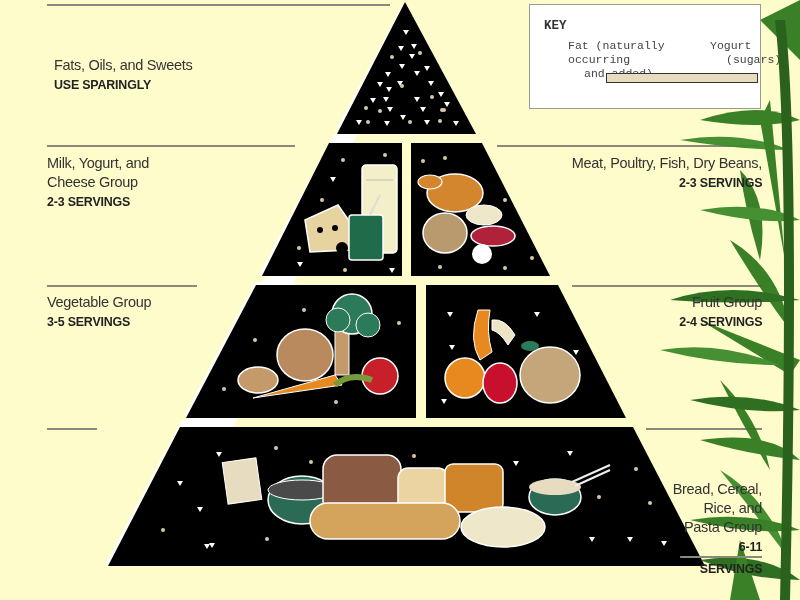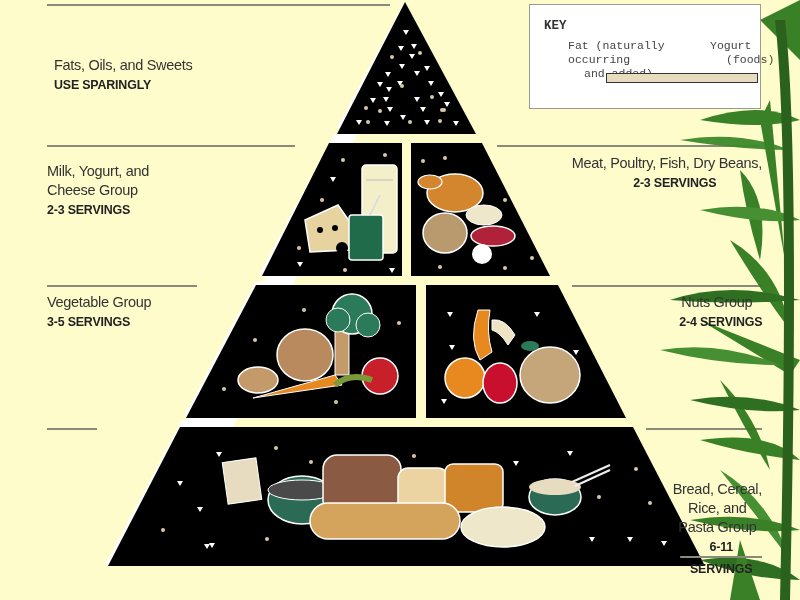--- a/index.html
+++ b/index.html
@@ -5,21 +5,21 @@
   html, body { margin: 0; padding: 0; }
   body {
     width: 800px; height: 600px; overflow: hidden; position: relative;
     background: #fffccc;
     font-family: "Liberation Sans", sans-serif;
     color: #333;
   }
   .rule { position: absolute; height: 2px; background: #8a8a7a; }
   .label { position: absolute; font-size: 14.5px; line-height: 19px; color: #333; letter-spacing: -0.3px; }
   .label .serv { font-weight: bold; font-size: 13.5px; letter-spacing: -0.2px; color: #222; transform: scaleX(0.92); transform-origin: left; display: block; }
-  .label.right { text-align: center; }
+  .label.right { text-align: right; }
   .label.right .serv { transform-origin: right; }
   .key {
     position: absolute; left: 529px; top: 4px; width: 232px; height: 105px;
     background: #fff; border: 1px solid #999; box-sizing: border-box;
     font-size: 11.5px; line-height: 14px; color: #444; font-family: Liberation Mono, monospace;
   }
   .key .title { position: absolute; left: 14px; top: 14px; font-weight: bold; font-size: 12.5px; color: #333; }
   .key .fat { position: absolute; left: 14px; top: 34px; width: 150px; margin-left: 24px; }
   .key .sug { position: absolute; left: 180px; top: 34px; width: 50px; }
   .key .note { position: absolute; left: 14px; top: 72px; width: 210px; }
@@ -219,47 +219,47 @@
 </svg>
 
 <div class="key">
   <div class="title">KEY</div>
   <div class="fat">
     <span class="sym fat"></span><span>Fat (naturally occurring</span>
     <span class="ind">and added)</span>
   </div>
   <div class="sug">
     <span>Yogurt</span>
-    <span class="ind">(foods)</span>
+    <span class="ind">(sugars)</span>
   </div>
 </div>
 
 <div class="label" style="left:54px;top:12px;margin-top:44px;">
   <span>Fats, Oils, and Sweets</span>
   <span class="serv">USE SPARINGLY</span>
 </div>
 
-<div class="label" style="left:47px;top:154px;margin-top:8px;">
+<div class="label" style="left:47px;top:154px;">
   <span>Milk, Yogurt, and</span><br>
   <span>Cheese Group</span>
   <span class="serv">2-3 SERVINGS</span>
 </div>
 
 <div class="label right" style="right:38px;top:154px;">
   <span>Meat, Poultry, Fish, Dry Beans,</span><br>
   <span class="serv">2-3 SERVINGS</span>
 </div>
 
 <div class="label" style="left:47px;top:293px;">
   <span>Vegetable Group</span>
   <span class="serv">3-5 SERVINGS</span>
 </div>
 
 <div class="label right" style="right:38px;top:293px;">
-  <span>Nuts Group</span>
+  <span>Fruit Group</span>
   <span class="serv">2-4 SERVINGS</span>
 </div>
 
 <div class="label right" style="right:38px;top:437px;margin-top:43px;">
   <span>Bread, Cereal,</span><br>
   <span>Rice, and</span><br>
   <span>Pasta Group</span>
   <span class="serv">6-11</span>
   <span class="serv" style="border-top:2px solid #8a8a7a;padding-top:1px;">SERVINGS</span>
 </div>

